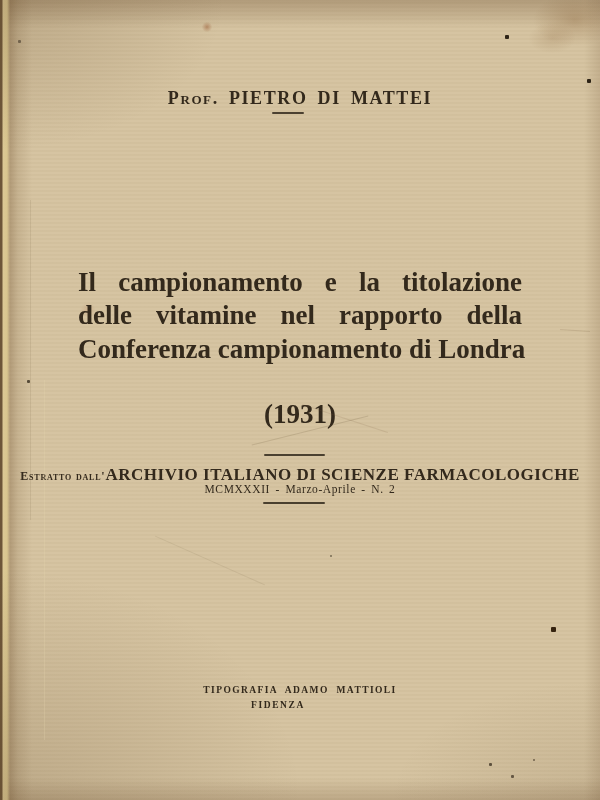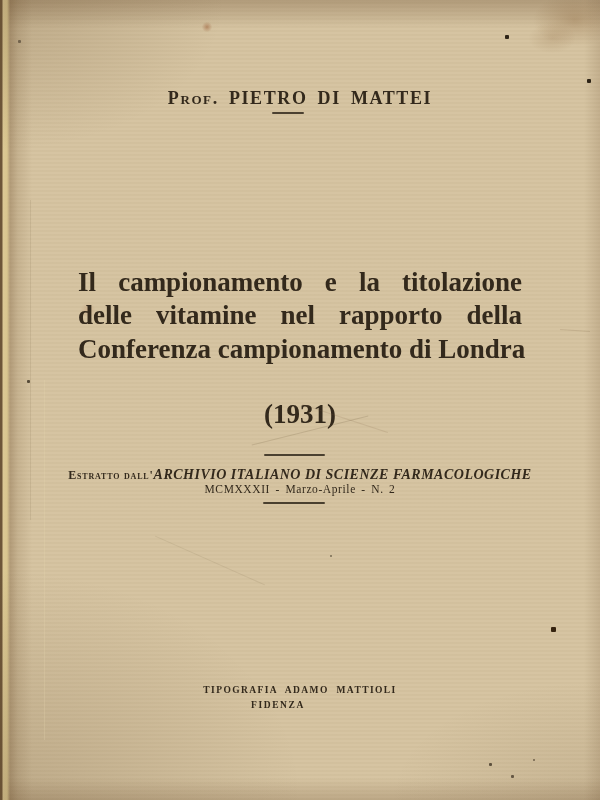--- a/index.html
+++ b/index.html
@@ -46,21 +46,21 @@
   }
   .title-line{text-align:justify;text-align-last:justify;white-space:nowrap;}
   .title-line.center{text-align:center;text-align-last:center;margin-top:32px;}
   .rule-sec-top{top:454px;left:264px;width:61px;}
   .rule-sec-bottom{top:502px;left:263px;width:62px;}
   .imprint-line1{
     position:absolute;top:465px;left:0;width:600px;text-align:center;
     font-weight:bold;white-space:nowrap;
   }
   .imprint-prefix{font-size:12px;font-variant:small-caps;letter-spacing:.8px;}
-  .imprint-series{font-size:14px;letter-spacing:.5px;font-style:italic;}
+  .imprint-series{font-size:17px;letter-spacing:.5px;}
   .imprint-line2{
     position:absolute;top:483px;left:0;width:600px;text-align:center;
     font-size:11.5px;font-weight:normal;letter-spacing:.6px;word-spacing:2px;
   }
   .printer-line1{
     position:absolute;top:685px;left:0;width:600px;text-align:center;
     font-size:9.5px;font-weight:bold;letter-spacing:1.4px;word-spacing:4px;
   }
   .printer-line2{
     position:absolute;top:700px;left:0;width:556px;text-align:center;

